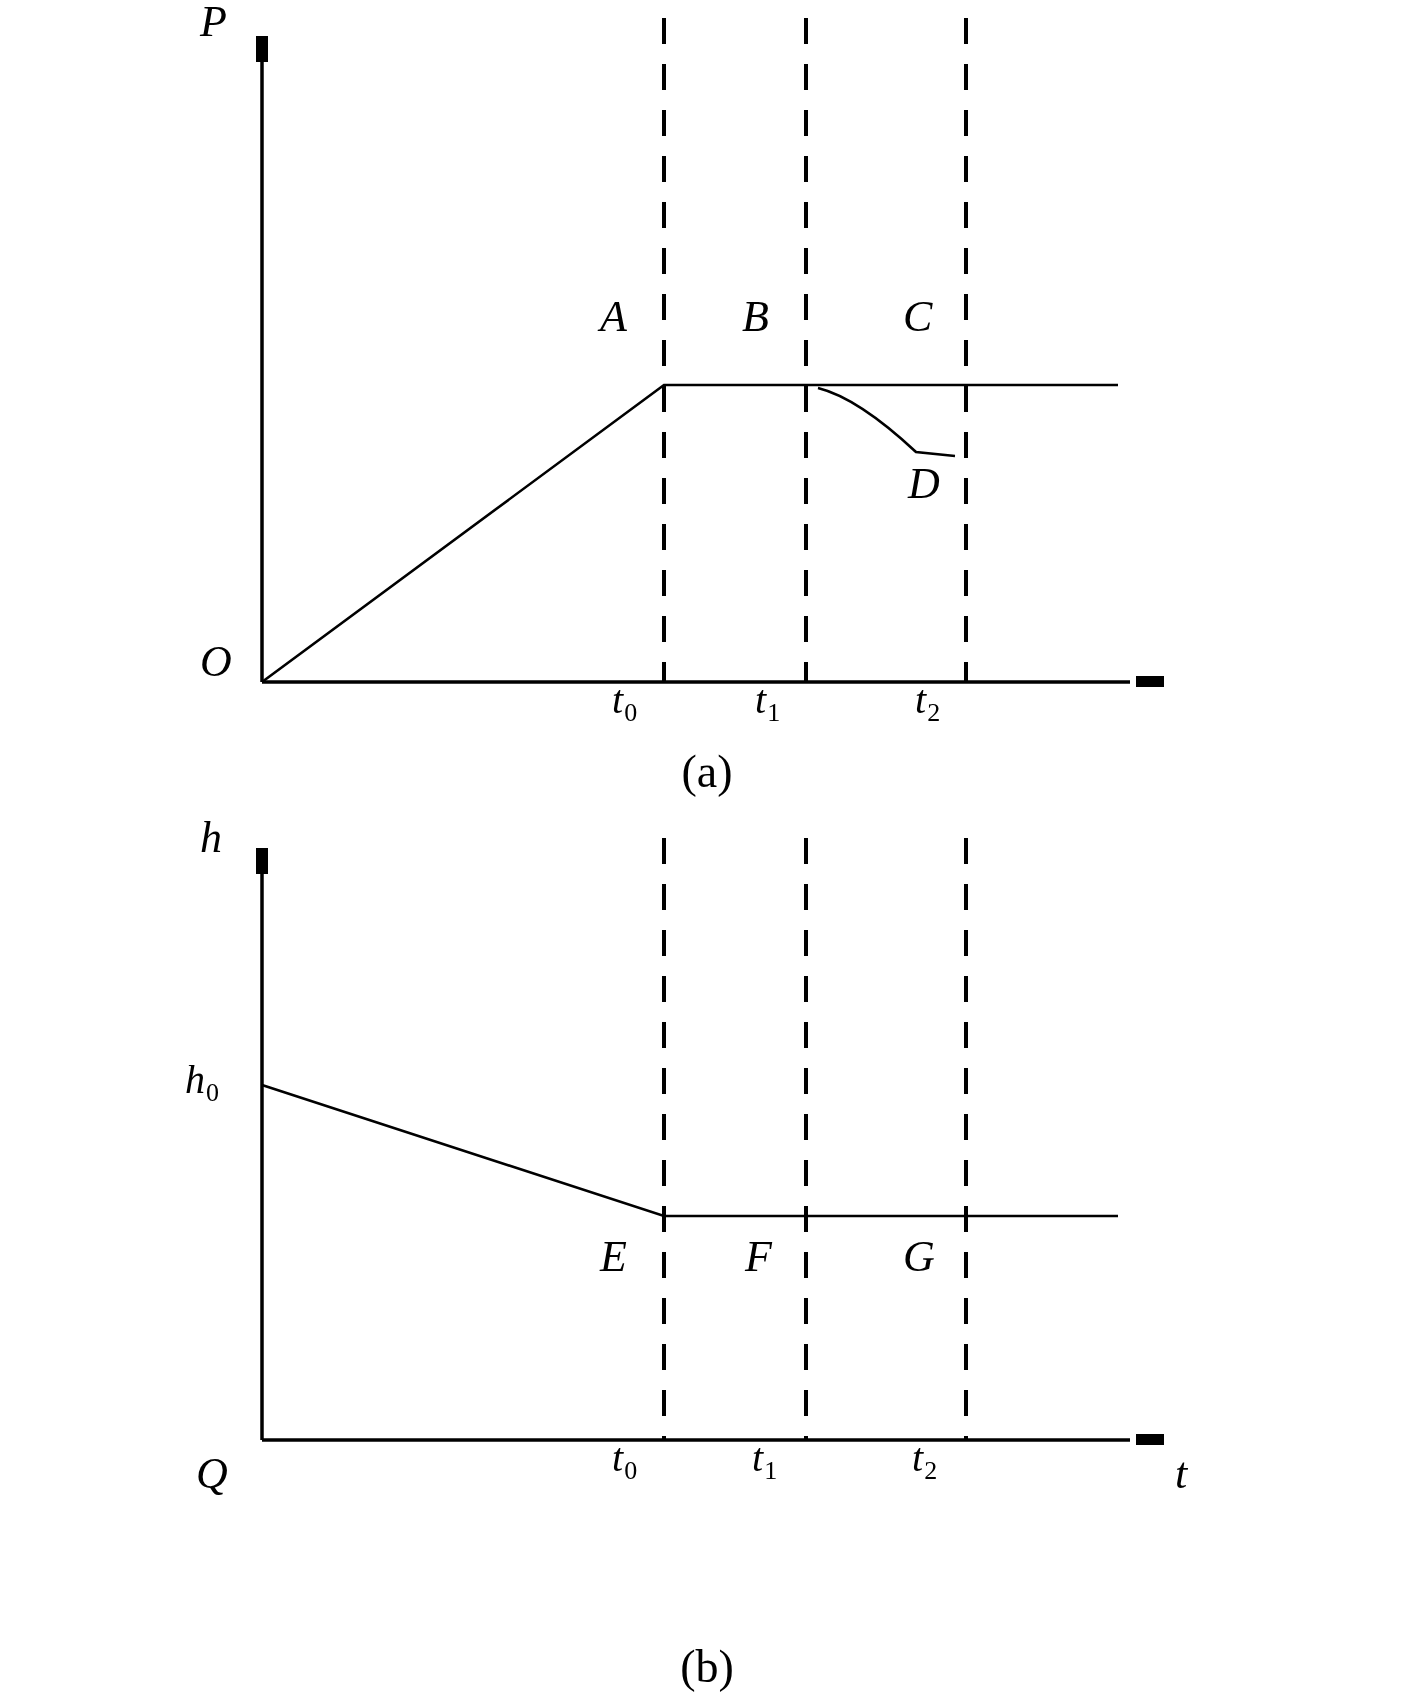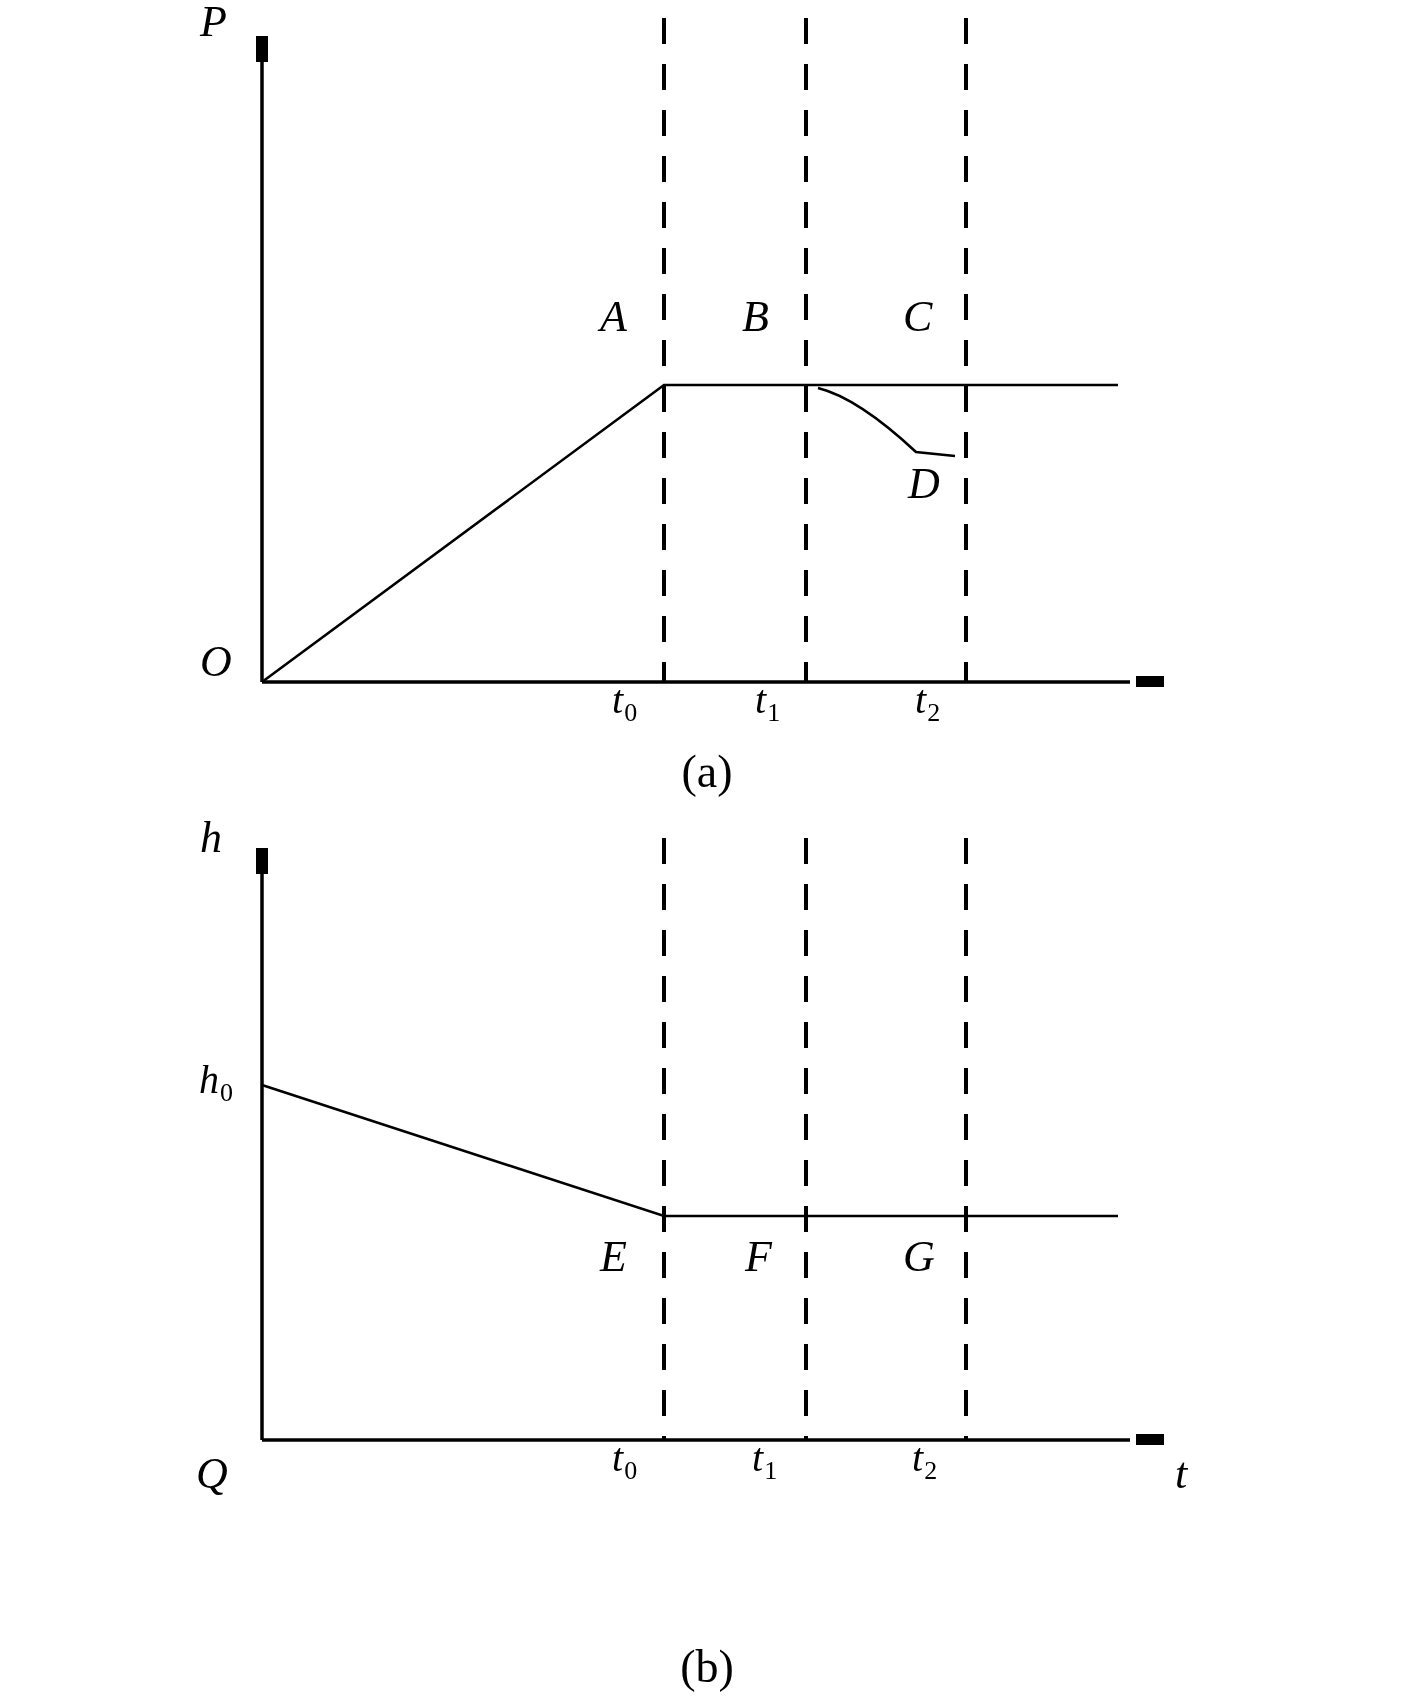--- a/index.html
+++ b/index.html
@@ -113,21 +113,21 @@
 
     <line x1="664" y1="18" x2="664" y2="620" stroke="#000" stroke-width="4" stroke-dasharray="26 20"></line>
     <line x1="806" y1="18" x2="806" y2="620" stroke="#000" stroke-width="4" stroke-dasharray="26 20"></line>
     <line x1="966" y1="18" x2="966" y2="620" stroke="#000" stroke-width="4" stroke-dasharray="26 20"></line>
 
     <path d="M 262 265 L 664 396 L 1118 396" fill="none" stroke="#000" stroke-width="2.6"></path>
   </svg>
 
   <div class="lbl axis-var" style="left:200px; top:-4px;">h</div>
 
-  <div class="lbl tick-lbl" style="left:199px; top:240px;">
+  <div class="lbl tick-lbl" style="left:185px; top:240px;">
     <span>h</span><sub>0</sub>
   </div>
 
   <div class="lbl axis-var" style="left:196px; top:632px;">Q</div>
 
   <div class="lbl axis-var" style="left:1175px; top:632px;">t</div>
 
   <div class="lbl point-lbl" style="left:600px; top:415px;">E</div>
   <div class="lbl point-lbl" style="left:745px; top:415px;">F</div>
   <div class="lbl point-lbl" style="left:903px; top:415px;">G</div>

